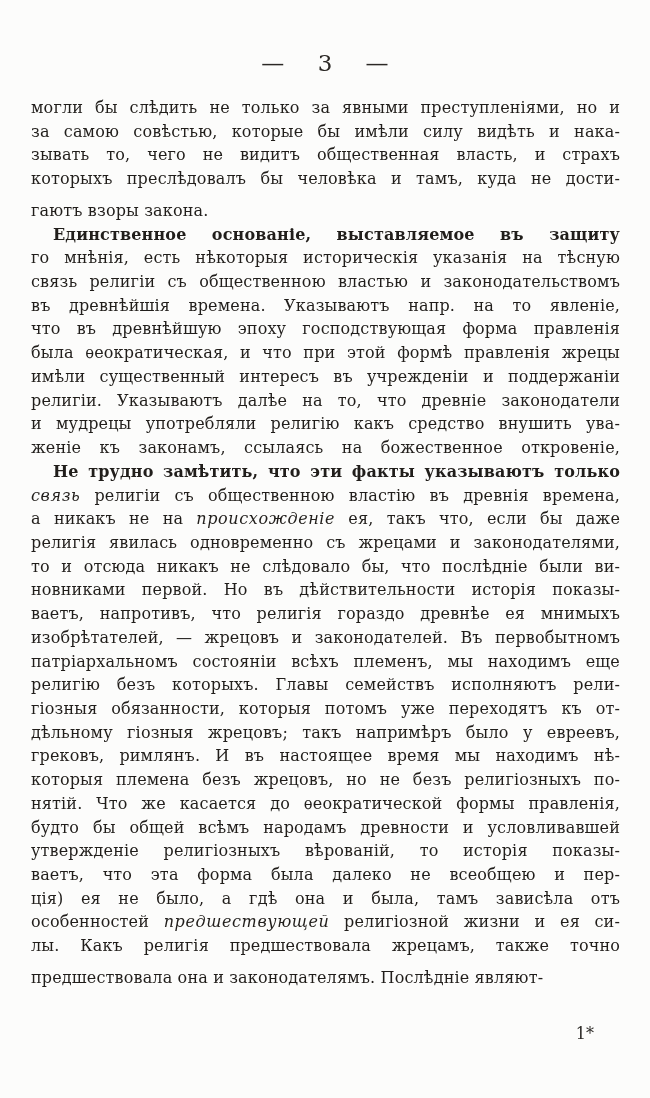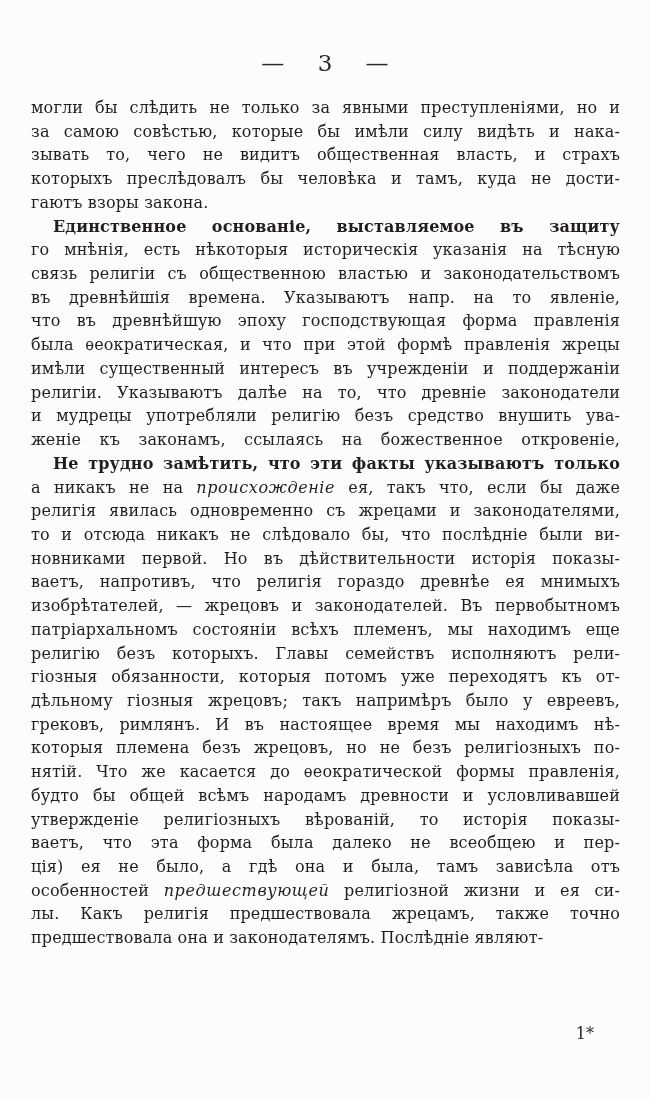--- a/index.html
+++ b/index.html
@@ -28,21 +28,21 @@
   .line{
     font-size:16px;
     line-height:23.72px;
     height:23.72px;
     text-align:justify;
     text-align-last:justify;
     letter-spacing:0.15px;
     overflow:hidden;
   }
   .line.indent{ text-indent:22px;font-weight:bold; }
-  .line.para-end{ text-align-last:left; }
+  .line.para-end{ text-align-last:left;margin-top:8px; }
   .ital{ font-style:italic; letter-spacing:0.6px; }
   .signature-mark{
     position:absolute;
     top:1024px;
     right:56px;
     font-size:16px;
     color:#2b2825;
   }
 </style>
 </head>
@@ -61,25 +61,26 @@
       </div>
       <div class="paragraph">
         <div class="line indent">Единственное основаніе, выставляемое въ защиту подобна-</div>
         <div class="line">го мнѣнія, есть нѣкоторыя историческія указанія на тѣсную</div>
         <div class="line">связь религіи съ общественною властью и законодательствомъ</div>
         <div class="line">въ древнѣйшія времена. Указываютъ напр. на то явленіе,</div>
         <div class="line">что въ древнѣйшую эпоху господствующая форма правленія</div>
         <div class="line">была ѳеократическая, и что при этой формѣ правленія жрецы</div>
         <div class="line">имѣли существенный интересъ въ учрежденіи и поддержаніи</div>
         <div class="line">религіи. Указываютъ далѣе на то, что древніе законодатели</div>
-        <div class="line">и мудрецы употребляли религію безъ средство внушить ува-</div>
+        <div class="line">и мудрецы употребляли религію какъ средство внушить ува-</div>
         <div class="line">женіе къ законамъ, ссылаясь на божественное откровеніе,</div>
       </div>
       <div class="paragraph">
         <div class="line indent">Не трудно замѣтить, что эти факты указываютъ только на</div>
+        <div class="line"><em class="ital">связь</em> религіи съ общественною властію въ древнія времена,</div>
         <div class="line">а никакъ не на <em class="ital">происхожденіе</em> ея, такъ что, если бы даже</div>
         <div class="line">религія явилась одновременно съ жрецами и законодателями,</div>
         <div class="line">то и отсюда никакъ не слѣдовало бы, что послѣдніе были ви-</div>
         <div class="line">новниками первой. Но въ дѣйствительности исторія показы-</div>
         <div class="line">ваетъ, напротивъ, что религія гораздо древнѣе ея мнимыхъ</div>
         <div class="line">изобрѣтателей, — жрецовъ и законодателей. Въ первобытномъ</div>
         <div class="line">патріархальномъ состояніи всѣхъ племенъ, мы находимъ еще</div>
         <div class="line">религію безъ которыхъ. Главы семействъ исполняютъ рели-</div>
         <div class="line">гіозныя обязанности, которыя потомъ уже переходятъ къ от-</div>
         <div class="line">дѣльному гіозныя жрецовъ; такъ напримѣръ было у евреевъ,</div>

